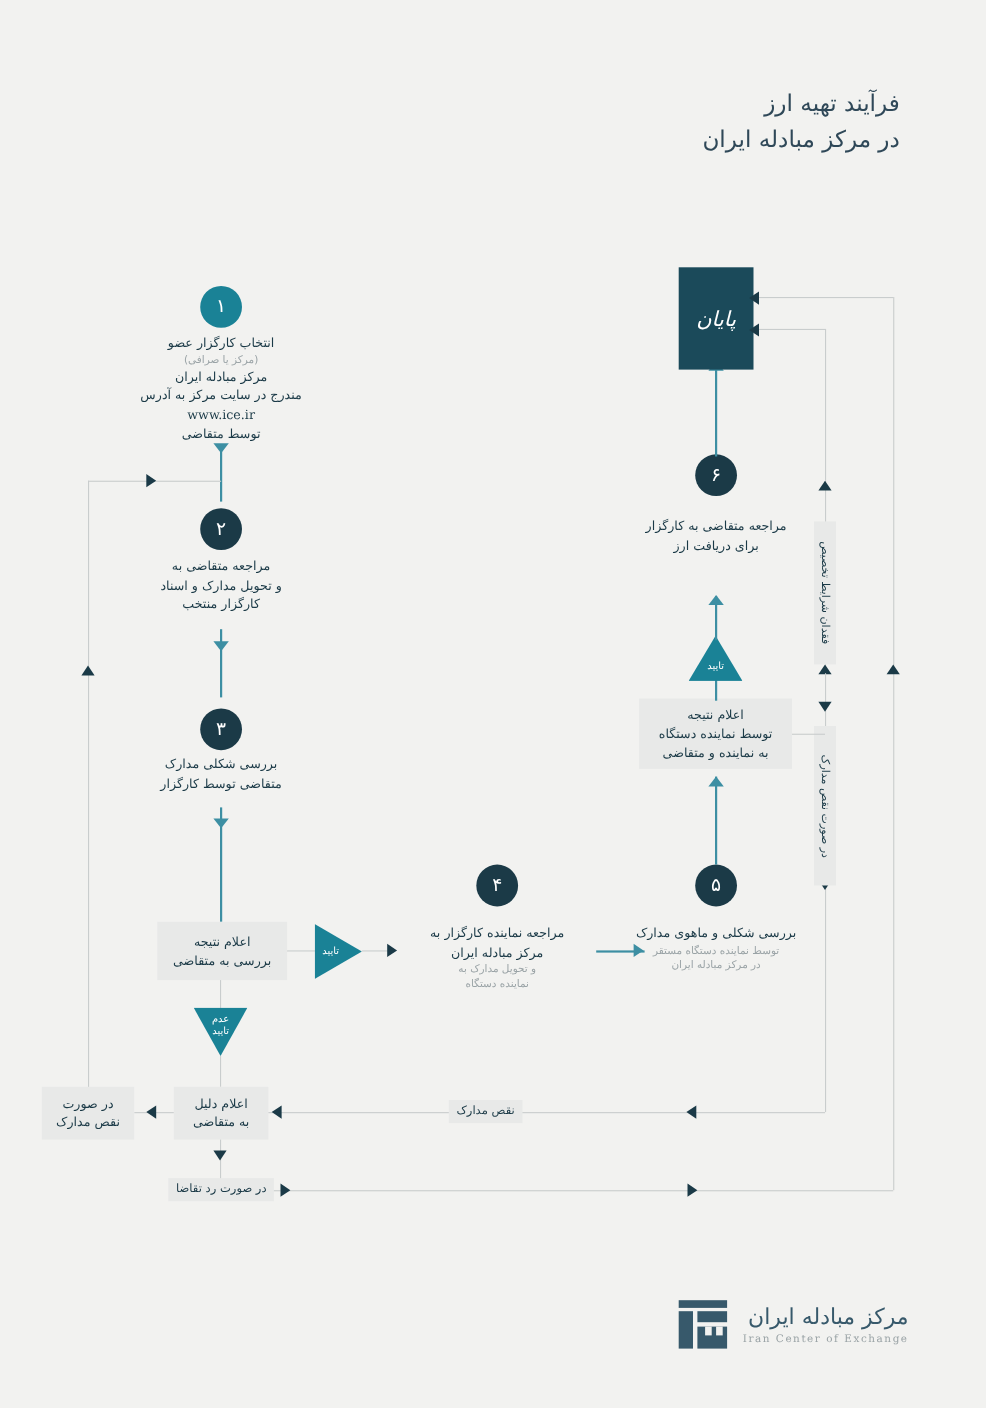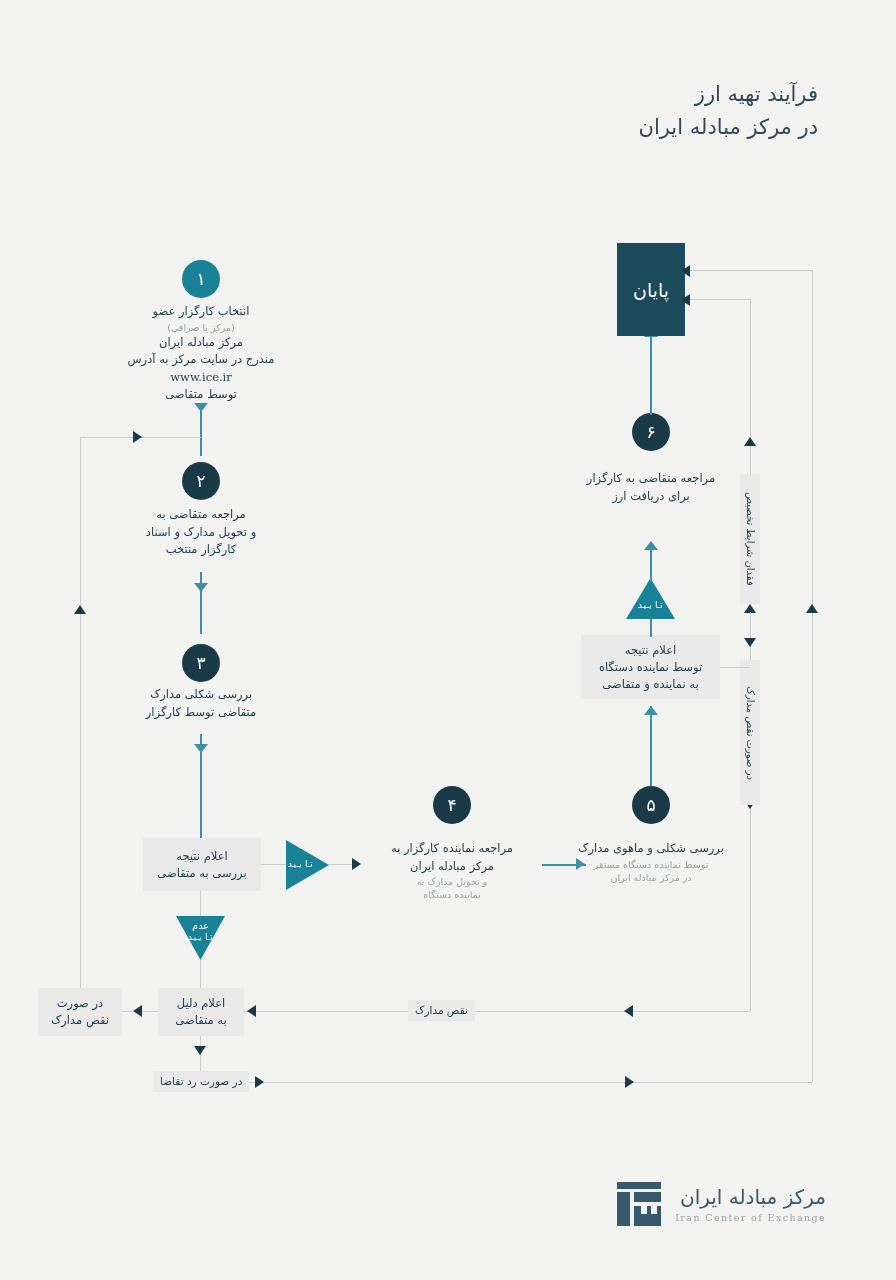--- a/index.html
+++ b/index.html
@@ -91,21 +91,20 @@
   
   .tri{position:absolute;}
   .tri .shape{position:absolute;inset:0;background:#1a8296;}
   .tri.right .shape{clip-path:polygon(0 0,100% 50%,0 100%);}
   .tri.down  .shape{clip-path:polygon(0 0,100% 0,50% 100%);}
   .tri.up    .shape{clip-path:polygon(50% 0,100% 100%,0 100%);}
   .tri .txt{
     position:absolute;inset:0;display:flex;align-items:center;justify-content:center;
     color:#fff;font-size:9px;line-height:11px;text-align:center;direction:rtl;
     pointer-events:none;
-    font-family:Liberation Mono, monospace;
   }
   .tri.right .txt{padding-right:14px;}
   .tri.down  .txt{padding-bottom:16px;align-items:flex-end;}
   .tri.up    .txt{padding-top:16px;}
 
   
   .logo{position:absolute;right:70px;bottom:52px;display:flex;align-items:center;gap:12px;}
   .logo-text{text-align:right;direction:rtl;}
   .logo-fa{font-size:20px;color:#37596b;letter-spacing:.5px;}
   .logo-en{font-size:9.5px;color:#9aa3a6;letter-spacing:1.4px;margin-top:3px;
@@ -264,21 +263,21 @@
     <span>۶</span>
   </div>
   <div class="caption" style="left:546px;top:470px;width:210px;">
     <div>مراجعه متقاضی به کارگزار</div>
     <div>برای دریافت ارز</div>
   </div>
 
   <div class="vline" style="left:650px;top:330px;height:85px;"></div>
   <div class="arr up" style="left:644px;top:328px;"></div>
 
-  <div class="endbox" style="left:617px;top:243px;width:68px;height:93px;">پایان</div>
+  <div class="endbox" style="left:617px;top:243px;width:68px;height:93px;font-style:italic;">پایان</div>
 
   <div class="arrd left" style="left:681px;top:265px;"></div>
   <div class="arrd left" style="left:681px;top:294px;"></div>
   <div class="hline thin" style="left:690px;top:270px;width:122px;"></div>
   <div class="hline thin" style="left:690px;top:299px;width:60px;"></div>
 
   <div class="vline thin" style="left:750px;top:299px;height:313px;"></div>
   <div class="arrd up" style="left:744px;top:437px;"></div>
   <div class="arrd up" style="left:744px;top:604px;"></div>
   <div class="vlabel" style="left:740px;top:474px;width:20px;height:130px;">فقدان شرایط تخصیص</div>

